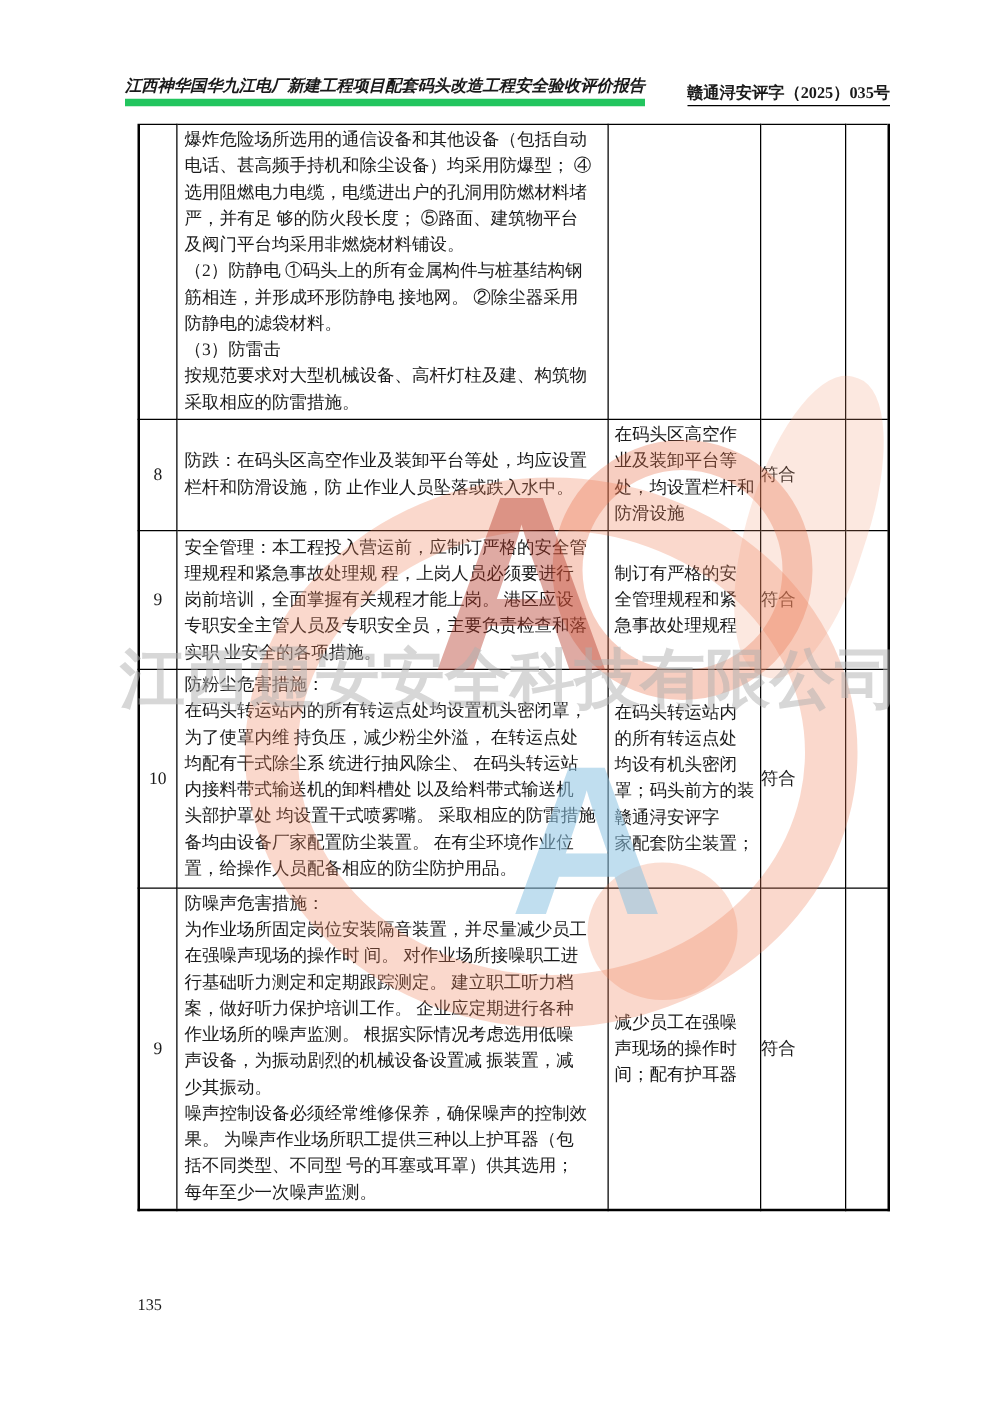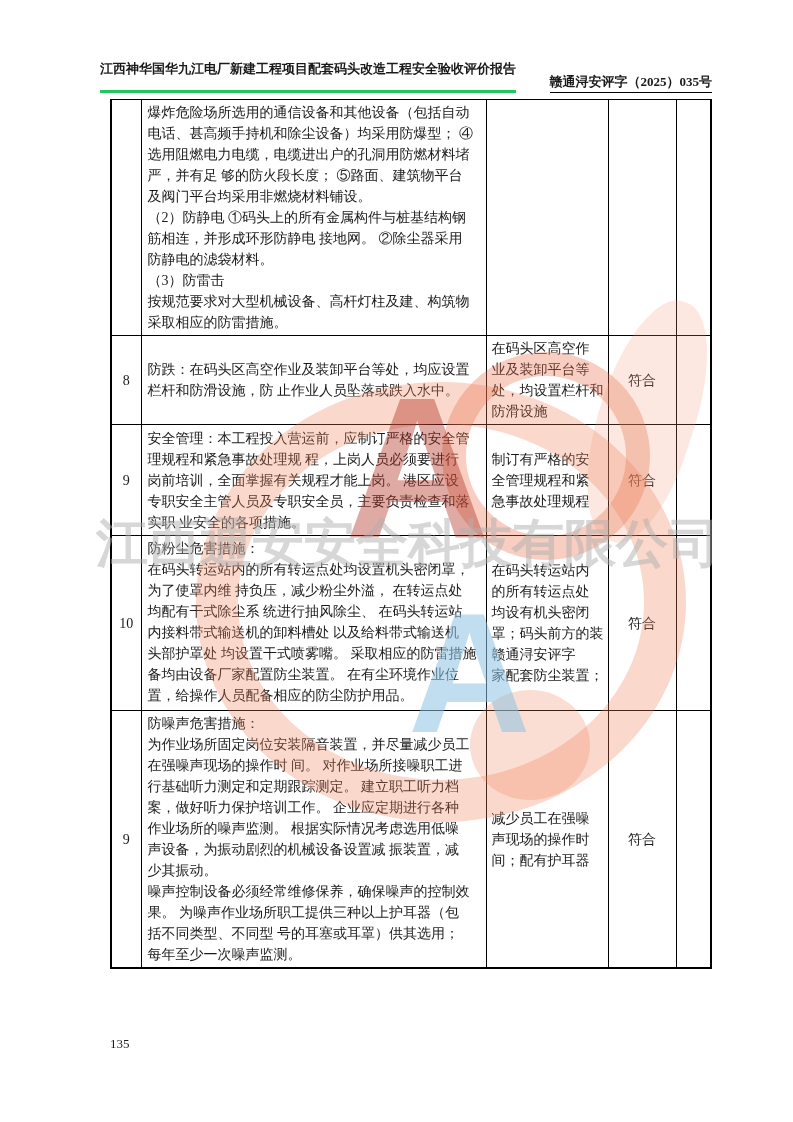--- a/index.html
+++ b/index.html
@@ -13,21 +13,21 @@
     overflow: hidden;
   }
 
   
   .page-header {
     position: absolute;
     left: 100px; top: 60px; width: 612px;
     display: flex; justify-content: space-between; align-items: flex-end;
     font-size: 13px; font-weight: bold; line-height: 18px;
   }
-  .page-header .h-left  { border-bottom: 3px solid #22c55e; padding-bottom: 12px; }
+  .page-header .h-left  { border-bottom: 6px solid #22c55e; padding-bottom: 1px; font-style: italic; }
   .page-header .h-right { border-bottom: 1px solid #000; padding-bottom: 1px; margin-left: 12px; white-space: nowrap; text-align: center; }
 
   
   table.eval-table {
     position: absolute;
     left: 110px; top: 99px; width: 600px;
     border-collapse: collapse;
     table-layout: fixed;
     border: 2px solid #000;
     border-top-width: 1px;
@@ -37,21 +37,21 @@
   table.eval-table td {
     border: 1px solid #000;
     font-size: 14px;
     line-height: 21px;
     vertical-align: middle;
     overflow: hidden;
   }
   td.num     { width: 30px;  text-align: center; font-size: 13px; }
   td.content { width: 345px; padding: 2px 4px 2px 6px; white-space: pre-wrap; }
   td.finding { width: 122px; padding: 2px 3px 2px 5px; white-space: pre-wrap; }
-  td.result  { width: 68px;  text-align: center; }
+  td.result  { width: 68px;  }
   td.remark  { width: 35px; }
   tr.r0 { height: 236px; } tr.r0 td.content { vertical-align: top; }
   tr.r1 { height: 89px;  }
   tr.r2 { height: 111px; }
   tr.r3 { height: 175px; } tr.r3 td.content { vertical-align: top; }
   tr.r4 { height: 253px; } tr.r4 td.content { vertical-align: top; }
 
   
   .page-number {
     position: absolute; left: 110px; top: 1036px; width: 600px;

